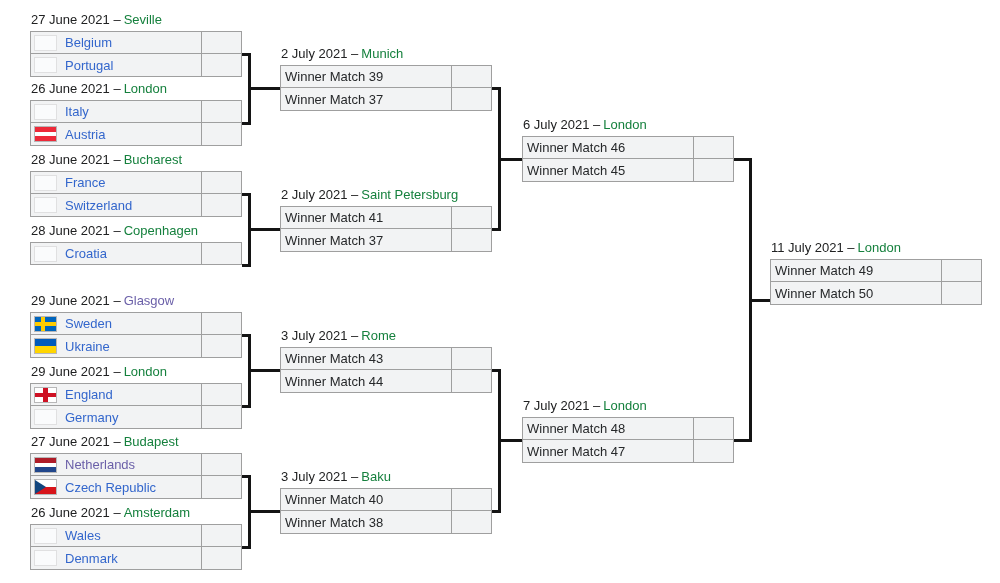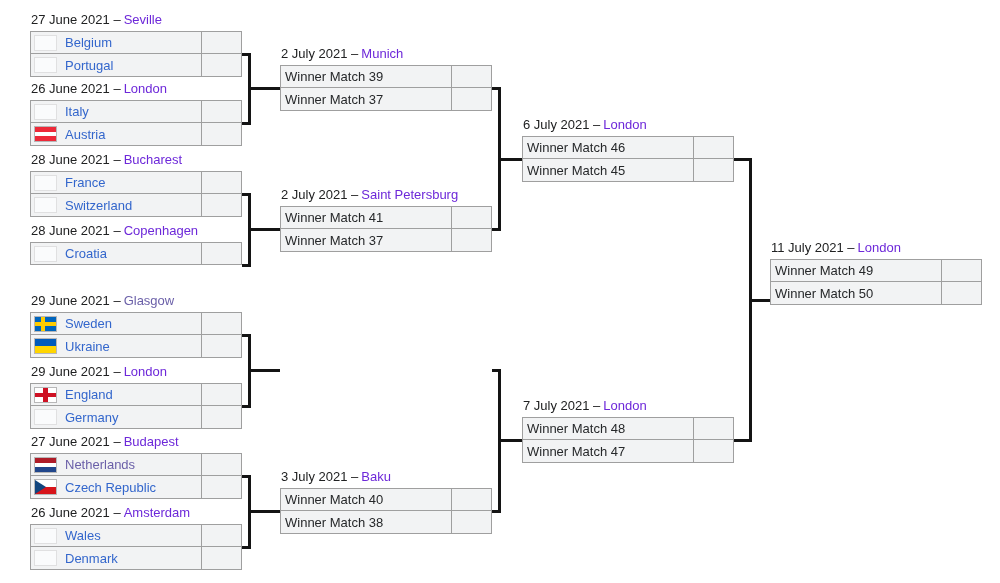--- a/index.html
+++ b/index.html
@@ -5,21 +5,21 @@
   html,body{margin:0;padding:0;}
   body{
     width:1000px;height:583px;position:relative;overflow:hidden;
     background:#ffffff;
     font-family:"Liberation Sans","DejaVu Sans",sans-serif;
     font-size:13px;color:#202122;
   }
   .bracket{position:absolute;left:0;top:0;width:1000px;height:583px;}
   .match{position:absolute;width:212px;}
   .match-header{height:20px;line-height:15px;box-sizing:border-box;padding:1px 0 0 1px;white-space:nowrap;}
-  .city{color:#6d28d9;text-decoration:none;cursor:pointer;margin-left:3px;}
+  .city{color:#15803d;text-decoration:none;cursor:pointer;margin-left:3px;}
   .team-row{
     position:relative;height:23px;box-sizing:border-box;
     border:1px solid #9f9f9f;background:#f2f3f4;
     display:flex;align-items:center;
   }
   .team-row.second{border-top:none;}
   .score{
     position:absolute;right:0;top:0;bottom:0;width:40px;
     border-left:1px solid #9f9f9f;box-sizing:border-box;
   }
@@ -201,20 +201,33 @@
     <div class="team-row">
       <span class="team plain">Winner Match 41</span>
       <span class="score"></span>
     </div>
     <div class="team-row second">
       <span class="team plain">Winner Match 37</span>
       <span class="score"></span>
     </div>
   </div>
 
+  <div class="match" style="left:280px;top:327px">
+    <div class="match-header">
+      <span>3 July 2021 –</span><a class="city">Rome</a>
+    </div>
+    <div class="team-row">
+      <span class="team plain">Winner Match 43</span>
+      <span class="score"></span>
+    </div>
+    <div class="team-row second">
+      <span class="team plain">Winner Match 44</span>
+      <span class="score"></span>
+    </div>
+  </div>
 
   <div class="match" style="left:280px;top:468px">
     <div class="match-header">
       <span>3 July 2021 –</span><a class="city">Baku</a>
     </div>
     <div class="team-row">
       <span class="team plain">Winner Match 40</span>
       <span class="score"></span>
     </div>
     <div class="team-row second">

